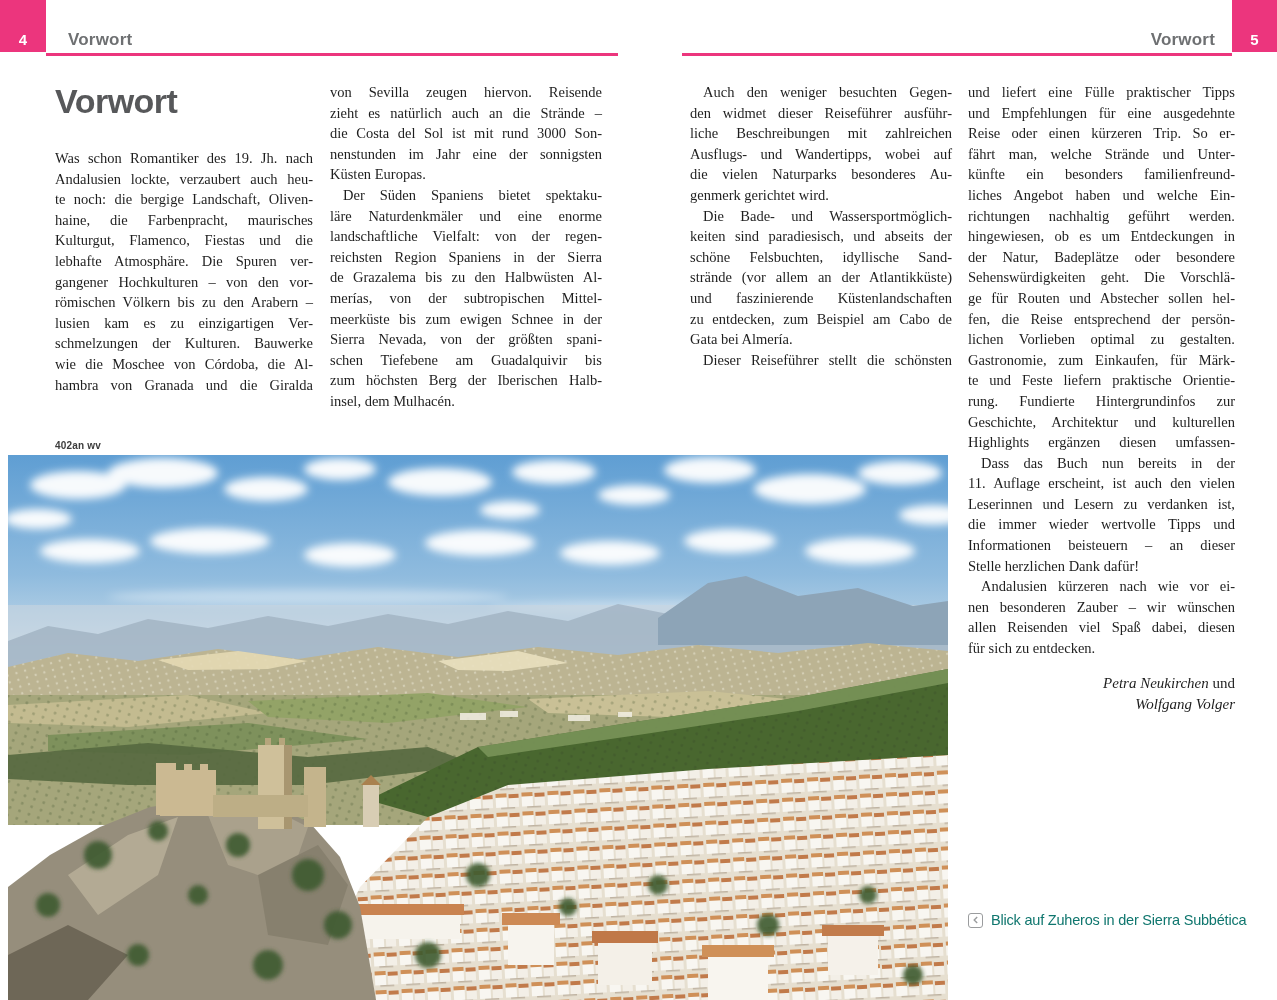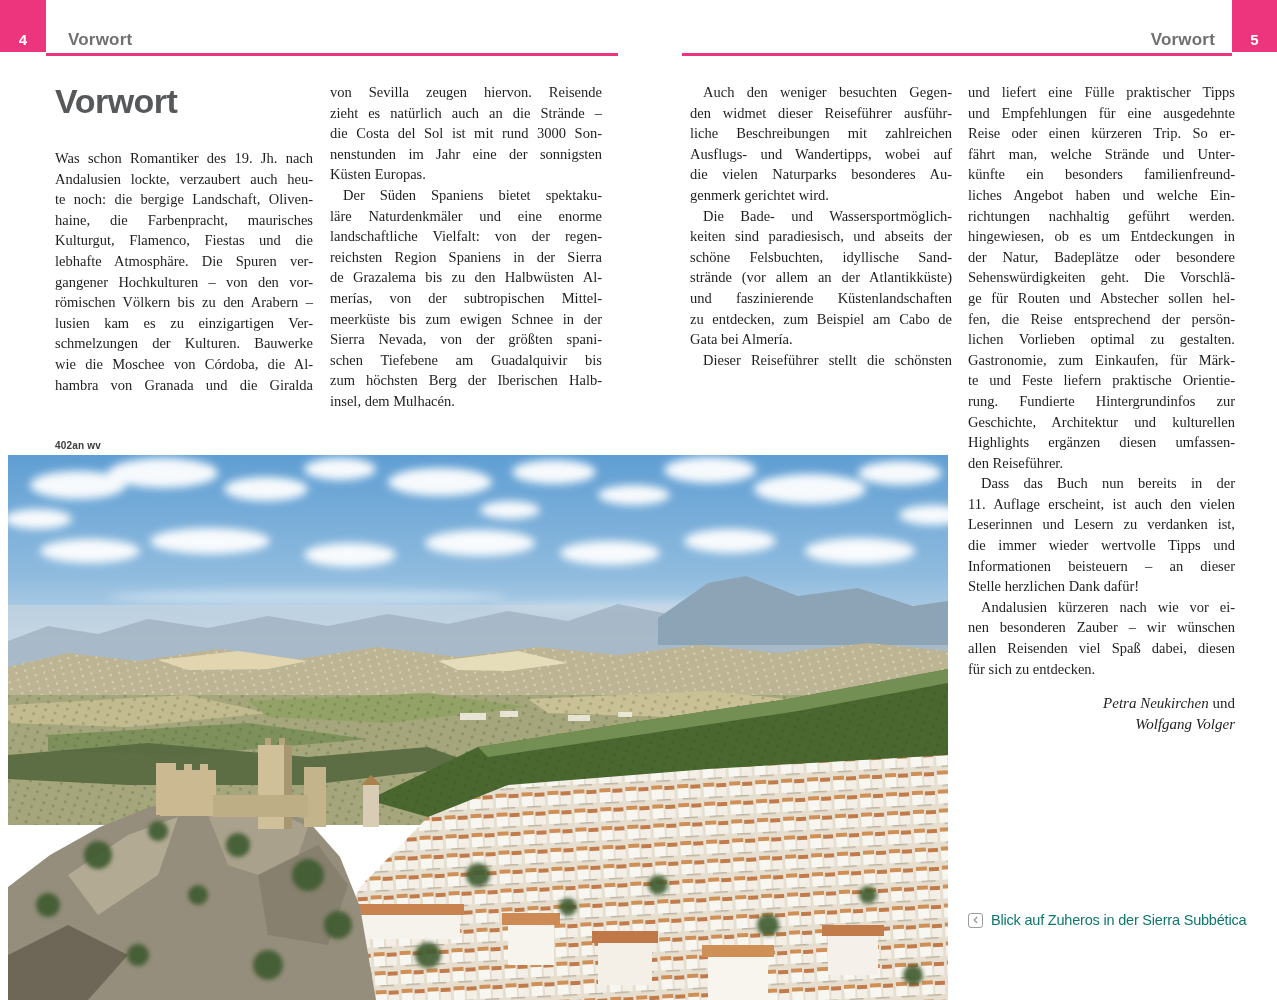--- a/index.html
+++ b/index.html
@@ -119,21 +119,20 @@
         <div class="line">der Natur, Badeplätze oder besondere</div>
         <div class="line">Sehenswürdigkeiten geht. Die Vorschlä-</div>
         <div class="line">ge für Routen und Abstecher sollen hel-</div>
         <div class="line">fen, die Reise entsprechend der persön-</div>
         <div class="line">lichen Vorlieben optimal zu gestalten.</div>
         <div class="line">Gastronomie, zum Einkaufen, für Märk-</div>
         <div class="line">te und Feste liefern praktische Orientie-</div>
         <div class="line">rung. Fundierte Hintergrundinfos zur</div>
         <div class="line">Geschichte, Architektur und kulturellen</div>
         <div class="line">Highlights ergänzen diesen umfassen-</div>
-        <div class="line pend">den Reiseführer.</div>
         <div class="line pstart">Dass das Buch nun bereits in der</div>
         <div class="line">11. Auflage erscheint, ist auch den vielen</div>
         <div class="line">Leserinnen und Lesern zu verdanken ist,</div>
         <div class="line">die immer wieder wertvolle Tipps und</div>
         <div class="line">Informationen beisteuern – an dieser</div>
         <div class="line pend">Stelle herzlichen Dank dafür!</div>
         <div class="line pstart">Andalusien kürzeren nach wie vor ei-</div>
         <div class="line">nen besonderen Zauber – wir wünschen</div>
         <div class="line">allen Reisenden viel Spaß dabei, diesen</div>
         <div class="line pend">für sich zu entdecken.</div>

